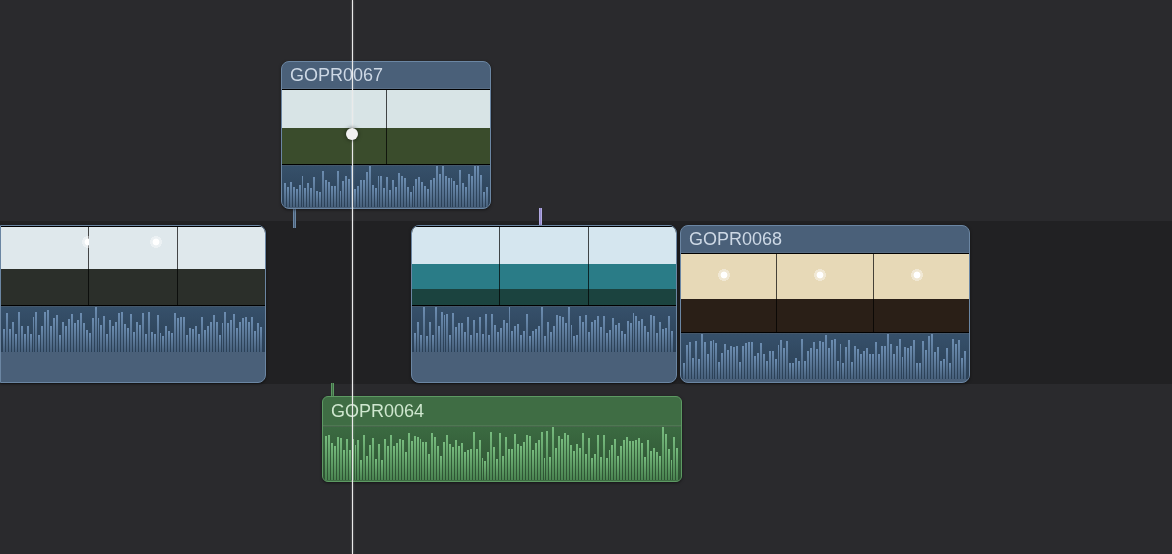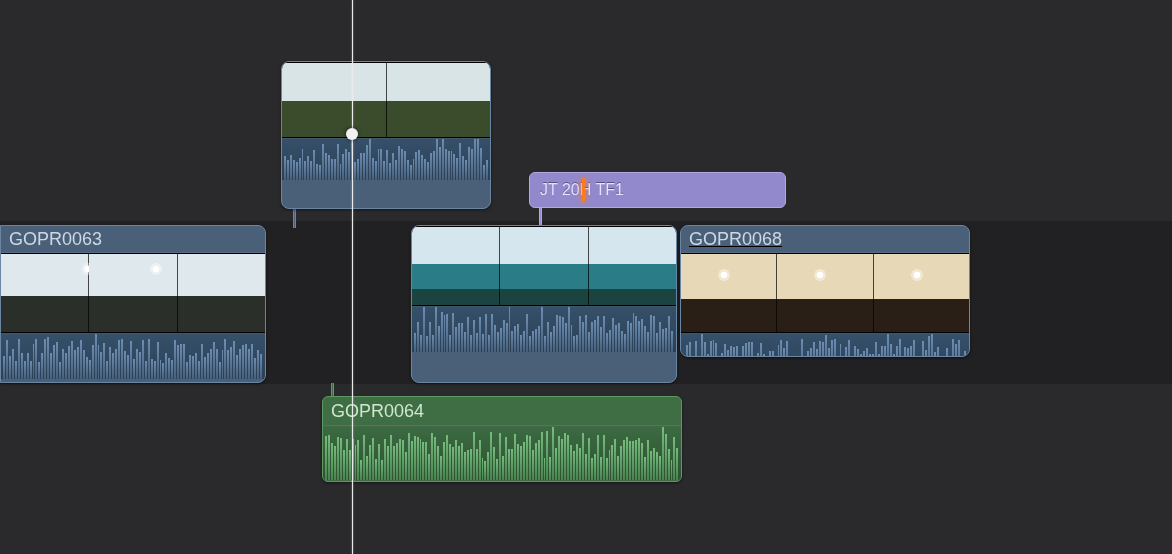--- a/index.html
+++ b/index.html
@@ -166,20 +166,21 @@
 
 <div class="storyline-bg"></div>
 
 <div class="canvas">
 
   <div class="stalk" style="left:293px; top:209px; height:19px;"></div>
   <div class="stalk purple" style="left:539px; top:208px; height:20px;"></div>
   <div class="stalk green" style="left:331px; top:383px; height:14px;"></div>
 
   <div class="clip clip-video" style="left:281px; top:61px; width:210px; height:148px; --fs-h:76px; --wv-h:42px;">
+    <div class="clip-label">GOPR0067</div>
     <div class="filmstrip">
       <div class="thumb palms"></div>
       <div class="thumb palms"></div>
     </div>
     <div class="wave">
         <span style="height: 57.6363%;"></span>
         <span style="height: 47.6242%;"></span>
         <span style="height: 61.9999%;"></span>
         <span style="height: 48.4796%;"></span>
         <span style="height: 44.4088%;"></span>
@@ -244,27 +245,22 @@
         <span style="height: 81.7332%;"></span>
         <span style="height: 74.8229%;"></span>
         <span style="height: 100%;"></span>
         <span style="height: 100%;"></span>
         <span style="height: 79.2464%;"></span>
         <span style="height: 36.9246%;"></span>
         <span style="height: 48.1882%;"></span>
       </div>
   </div>
 
-  <div class="clip-title" style="left: 529px; top: 172px; width: 257px; height: 36px; position: absolute;">
-    <span>JT 20H TF1</span>
-  <div style="position: absolute; left: 52px; top: 15%; height: 70%; width: 3px; background: rgb(255, 122, 24); box-shadow: rgb(255, 122, 24) 0px 0px 6px; border-radius: 1px;"></div>
-    </div>
 
   <div class="clip clip-video" style="left:0px; top:225px; width:266px; height:158px; --fs-h:80px; --wv-h:46px; border-top-left-radius:0; border-bottom-left-radius:0;">
-    <div class="clip-label">GOPR0063</div>
     <div class="filmstrip">
       <div class="thumb ocean">
           <div class="sun" style="left:80px; top:8px;"></div>
         </div>
       <div class="thumb ocean">
           <div class="sun" style="left:60px; top:8px;"></div>
         </div>
       <div class="thumb ocean"></div>
     </div>
     <div class="wave">
@@ -450,21 +446,21 @@
         <span style="height: 79.989%;"></span>
         <span style="height: 43.2691%;"></span>
         <span style="height: 66.2456%;"></span>
         <span style="height: 51.8199%;"></span>
         <span style="height: 53.6339%;"></span>
         <span style="height: 80.5148%;"></span>
         <span style="height: 47.586%;"></span>
       </div>
   </div>
 
-  <div class="clip clip-video" style="left:680px; top:225px; width:290px; height:132px;text-decoration:underline; --fs-h:80px; --wv-h:46px;">
+  <div class="clip clip-video" style="left:680px; top:225px; width:290px; height:158px; --fs-h:80px; --wv-h:46px;">
     <div class="clip-label">GOPR0068</div>
     <div class="filmstrip">
       <div class="thumb sunset">
           <div class="sun" style="left:36px; top:14px;"></div>
         </div>
       <div class="thumb sunset">
           <div class="sun" style="left:36px; top:14px;"></div>
         </div>
       <div class="thumb sunset">
           <div class="sun" style="left:36px; top:14px;"></div>

